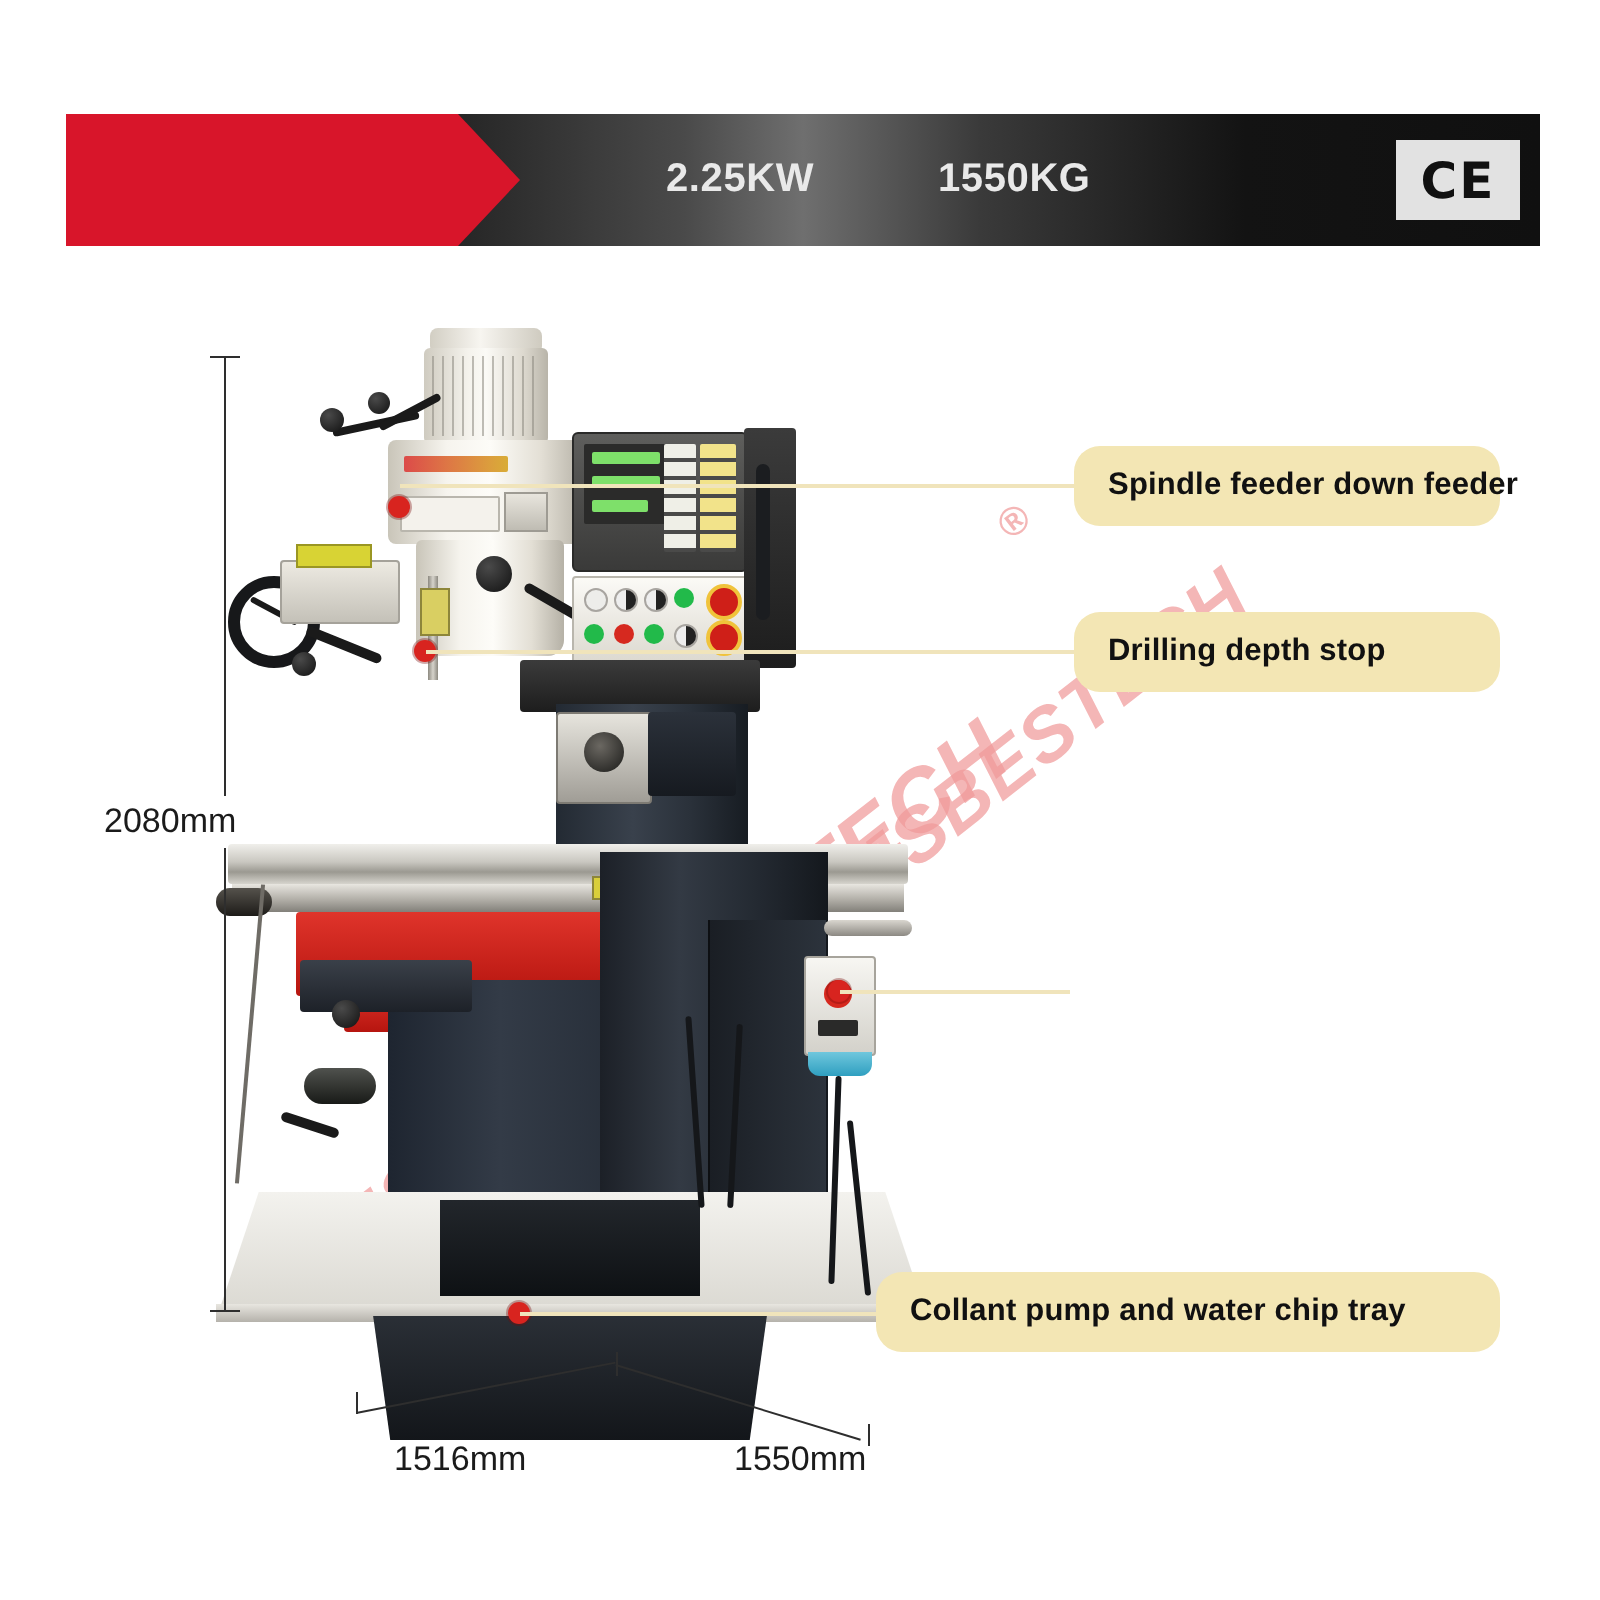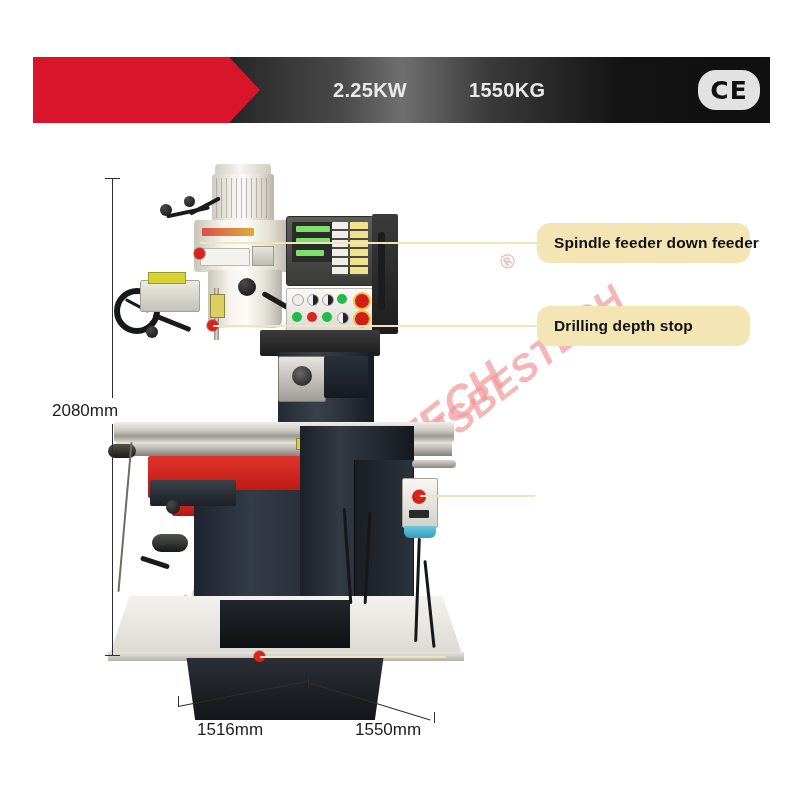--- a/index.html
+++ b/index.html
@@ -27,21 +27,21 @@
   }
   .banner-spec{
     position:absolute;top:50%;transform:translateY(-50%);
     color:#e9e9e9;font-size:20px;font-weight:bold;white-space:nowrap;letter-spacing:.3px;
   }
   #spec-kw{left:300px;}
   #spec-kg{left:436px;}
   .ce-box{
     position:absolute;left:665px;top:50%;transform:translateY(-50%);
     width:62px;height:40px;background:#e2e2e2;
-    display:flex;align-items:center;justify-content:center;border-radius:18px;
+    display:flex;align-items:center;justify-content:center;
   }
   .ce-glyph{font-size:25px;font-weight:bold;color:#111;line-height:1;letter-spacing:1px;
     font-family:"DejaVu Sans",sans-serif;}
 
   
   .callout{
     position:absolute;background:#f3e6b4;border-radius:13px;
     display:flex;align-items:center;padding:0 17px;
     box-sizing:border-box;height:40px;
   }
@@ -240,28 +240,31 @@
 
   <div class="dot" style="left:254px;top:651px;"></div>
   <div class="leader" style="left:260px;top:656px;width:186px;"></div>
 
   <div class="callout" id="co-1">
     <span>Spindle feeder down feeder</span>
   </div>
   <div class="callout" id="co-2">
     <span>Drilling depth stop</span>
   </div>
+  <div class="callout" id="co-4">
+    <span>Collant pump and water chip tray</span>
+  </div>
 
   <div class="dimline" style="left:112px;top:178px;width:1px;height:220px;"></div>
   <div class="dimline" style="left:112px;top:424px;width:1px;height:232px;"></div>
   <div class="dimline" style="left:105px;top:178px;width:15px;height:1px;"></div>
   <div class="dimline" style="left:105px;top:655px;width:15px;height:1px;"></div>
   <div class="dim-label" style="left:52px;top:401px;">2080mm</div>
 
   <div class="dim-diag" style="left:178px;top:706px;width:132px;transform:rotate(-11deg);"></div>
   <div class="dim-diag" style="left:308px;top:682px;width:128px;transform:rotate(17deg);"></div>
   <div class="dimline" style="left:178px;top:696px;width:1px;height:11px;"></div>
   <div class="dimline" style="left:308px;top:676px;width:1px;height:12px;"></div>
   <div class="dimline" style="left:434px;top:712px;width:1px;height:11px;"></div>
   <div class="dim-label" style="left:197px;top:720px;">1516mm</div>
-  <div class="dim-label" style="left:355px;top:720px;">1550mm</div>
+  <div class="dim-label" style="left:367px;top:720px;">1550mm</div>
 
 </div>
 
 </body></html>

